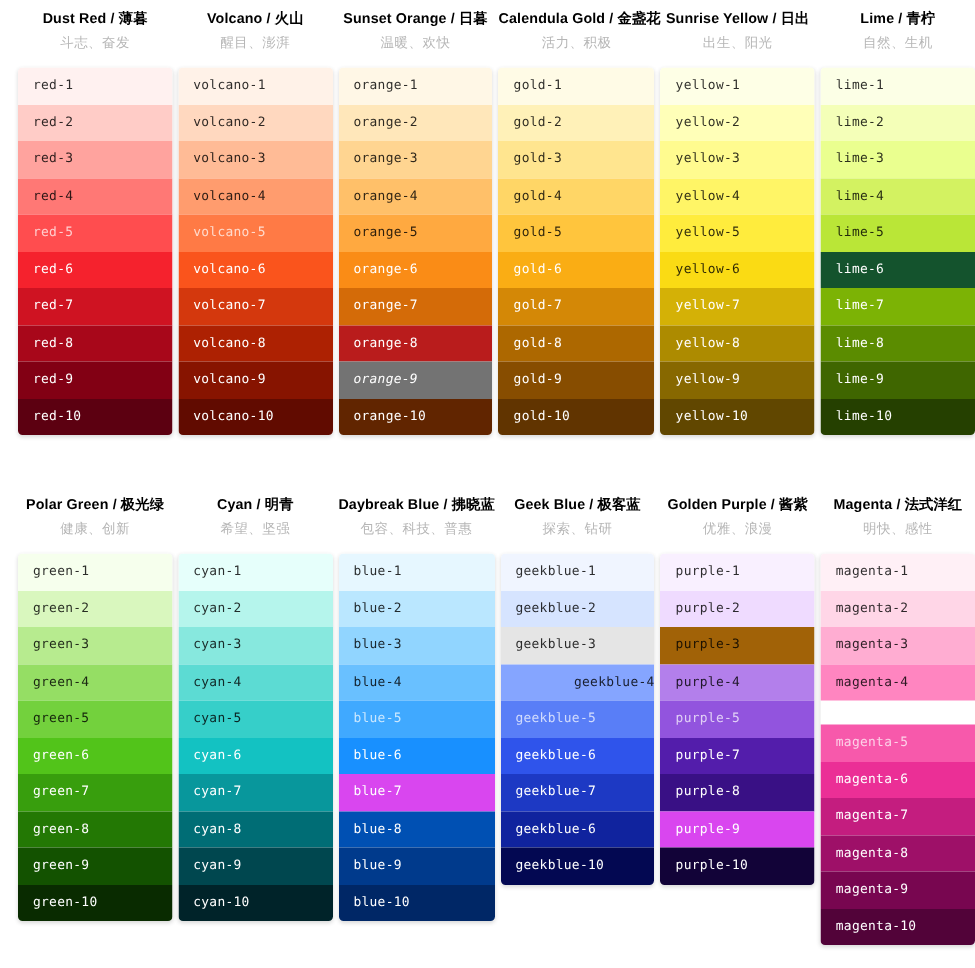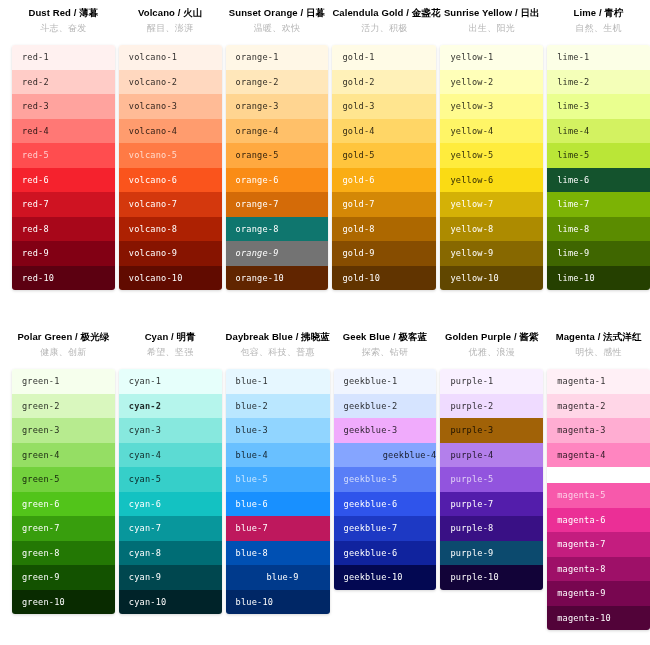--- a/index.html
+++ b/index.html
@@ -140,21 +140,21 @@
             <div class="col-subtitle">温暖、欢快</div>
           </div>
           <div class="swatch-stack">
             <div class="swatch dark-text" style="background-color: rgb(255, 247, 230);">orange-1</div>
             <div class="swatch dark-text" style="background-color: rgb(255, 231, 186);">orange-2</div>
             <div class="swatch dark-text" style="background-color: rgb(255, 213, 145);">orange-3</div>
             <div class="swatch dark-text" style="background-color: rgb(255, 192, 105);">orange-4</div>
             <div class="swatch dark-text" style="background-color: rgb(255, 169, 64);">orange-5</div>
             <div class="swatch light-text" style="background-color: rgb(250, 140, 22);">orange-6</div>
             <div class="swatch light-text" style="background-color: rgb(212, 107, 8);">orange-7</div>
-            <div class="swatch light-text" style="background-color: #0f766e;">orange-8</div>
+            <div class="swatch light-text" style="background-color: #b91c1c;">orange-8</div>
             <div class="swatch light-text" style="background-color: #737373; font-style: italic;">orange-9</div>
             <div class="swatch light-text" style="background-color: rgb(97, 37, 0);">orange-10</div>
           </div>
         </div>
         <div class="color-column">
           <div class="col-header">
             <div class="col-title">Calendula Gold / 金盏花</div>
             <div class="col-subtitle">活力、积极</div>
           </div>
           <div class="swatch-stack">
@@ -229,21 +229,21 @@
             <div class="swatch light-text" style="background-color: rgb(9, 43, 0);">green-10</div>
           </div>
         </div>
         <div class="color-column">
           <div class="col-header">
             <div class="col-title">Cyan / 明青</div>
             <div class="col-subtitle">希望、坚强</div>
           </div>
           <div class="swatch-stack">
             <div class="swatch dark-text" style="background-color: rgb(230, 255, 251);">cyan-1</div>
-            <div class="swatch dark-text" style="background-color: rgb(181, 245, 236); font-weight: bold;">cyan-2</div>
+            <div class="swatch dark-text" style="background-color: rgb(181, 245, 236);">cyan-2</div>
             <div class="swatch dark-text" style="background-color: rgb(135, 232, 222);">cyan-3</div>
             <div class="swatch dark-text" style="background-color: rgb(92, 219, 211);">cyan-4</div>
             <div class="swatch dark-text" style="background-color: rgb(54, 207, 201);">cyan-5</div>
             <div class="swatch light-text" style="background-color: rgb(19, 194, 194);">cyan-6</div>
             <div class="swatch light-text" style="background-color: rgb(8, 151, 156);">cyan-7</div>
             <div class="swatch light-text" style="background-color: rgb(0, 109, 117);">cyan-8</div>
             <div class="swatch light-text" style="background-color: rgb(0, 71, 79);">cyan-9</div>
             <div class="swatch light-text" style="background-color: rgb(0, 35, 41);">cyan-10</div>
           </div>
         </div>
@@ -252,35 +252,35 @@
             <div class="col-title">Daybreak Blue / 拂晓蓝</div>
             <div class="col-subtitle">包容、科技、普惠</div>
           </div>
           <div class="swatch-stack">
             <div class="swatch dark-text" style="background-color: rgb(230, 247, 255);">blue-1</div>
             <div class="swatch dark-text" style="background-color: rgb(186, 231, 255);">blue-2</div>
             <div class="swatch dark-text" style="background-color: rgb(145, 213, 255);">blue-3</div>
             <div class="swatch dark-text" style="background-color: rgb(105, 192, 255);">blue-4</div>
             <div class="swatch dim-text" style="background-color: rgb(64, 169, 255);">blue-5</div>
             <div class="swatch light-text" style="background-color: rgb(24, 144, 255);">blue-6</div>
-            <div class="swatch light-text" style="background-color: #be185d;">blue-7</div>
+            <div class="swatch light-text" style="background-color: #d946ef;">blue-7</div>
             <div class="swatch light-text" style="background-color: rgb(0, 80, 179);">blue-8</div>
-            <div class="swatch light-text" style="background-color: rgb(0, 58, 140); text-align: center;">blue-9</div>
+            <div class="swatch light-text" style="background-color: rgb(0, 58, 140);">blue-9</div>
             <div class="swatch light-text" style="background-color: rgb(0, 39, 102);">blue-10</div>
           </div>
         </div>
         <div class="color-column">
           <div class="col-header">
             <div class="col-title">Geek Blue / 极客蓝</div>
             <div class="col-subtitle">探索、钻研</div>
           </div>
           <div class="swatch-stack">
             <div class="swatch dark-text" style="background-color: rgb(240, 245, 255);">geekblue-1</div>
             <div class="swatch dark-text" style="background-color: rgb(214, 228, 255);">geekblue-2</div>
-            <div class="swatch dark-text" style="background-color: #f0abfc;">geekblue-3</div>
+            <div class="swatch dark-text" style="background-color: #e5e5e5;">geekblue-3</div>
             <div class="swatch dark-text" style="background-color: rgb(133, 165, 255); text-align: right;">geekblue-4</div>
             <div class="swatch dim-text" style="background-color: rgb(89, 126, 247);">geekblue-5</div>
             <div class="swatch light-text" style="background-color: rgb(47, 84, 235);">geekblue-6</div>
             <div class="swatch light-text" style="background-color: rgb(29, 57, 196);">geekblue-7</div>
             <div class="swatch light-text" style="background-color: rgb(16, 35, 158);">geekblue-6</div>
             <div class="swatch light-text" style="background-color: rgb(3, 8, 82);">geekblue-10</div>
           </div>
         </div>
         <div class="color-column">
           <div class="col-header">
@@ -288,21 +288,21 @@
             <div class="col-subtitle">优雅、浪漫</div>
           </div>
           <div class="swatch-stack">
             <div class="swatch dark-text" style="background-color: rgb(249, 240, 255);">purple-1</div>
             <div class="swatch dark-text" style="background-color: rgb(239, 219, 255);">purple-2</div>
             <div class="swatch dark-text" style="background-color: #a16207;">purple-3</div>
             <div class="swatch dark-text" style="background-color: rgb(179, 127, 235);">purple-4</div>
             <div class="swatch dim-text" style="background-color: rgb(146, 84, 222);">purple-5</div>
             <div class="swatch light-text" style="background-color: rgb(83, 29, 171);">purple-7</div>
             <div class="swatch light-text" style="background-color: rgb(57, 16, 133);">purple-8</div>
-            <div class="swatch light-text" style="background-color: #0c4a6e;">purple-9</div>
+            <div class="swatch light-text" style="background-color: #d946ef;">purple-9</div>
             <div class="swatch light-text" style="background-color: rgb(18, 3, 56);">purple-10</div>
           </div>
         </div>
         <div class="color-column">
           <div class="col-header">
             <div class="col-title">Magenta / 法式洋红</div>
             <div class="col-subtitle">明快、感性</div>
           </div>
           <div class="swatch-stack">
             <div class="swatch dark-text" style="background-color: rgb(255, 240, 246);">magenta-1</div>

